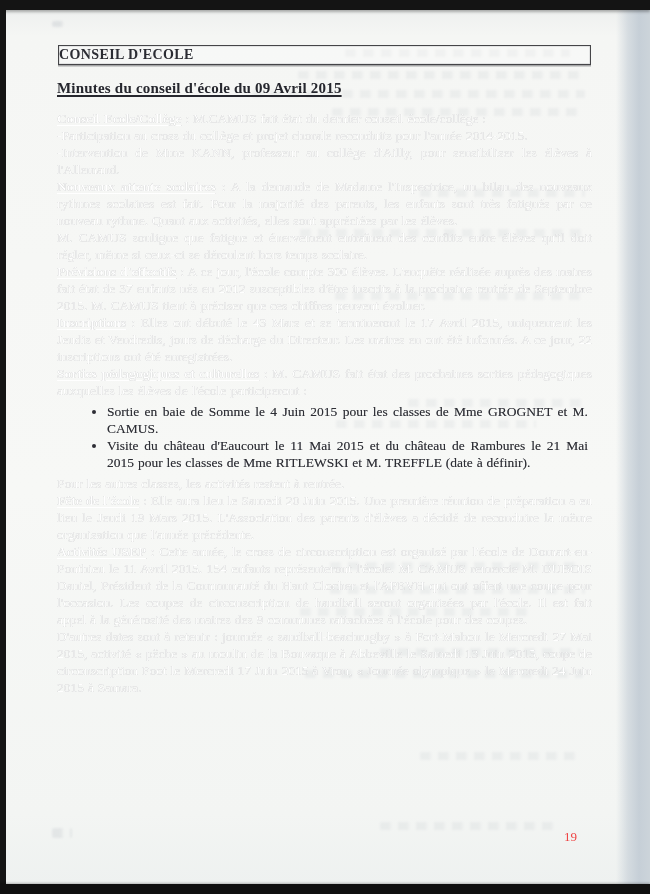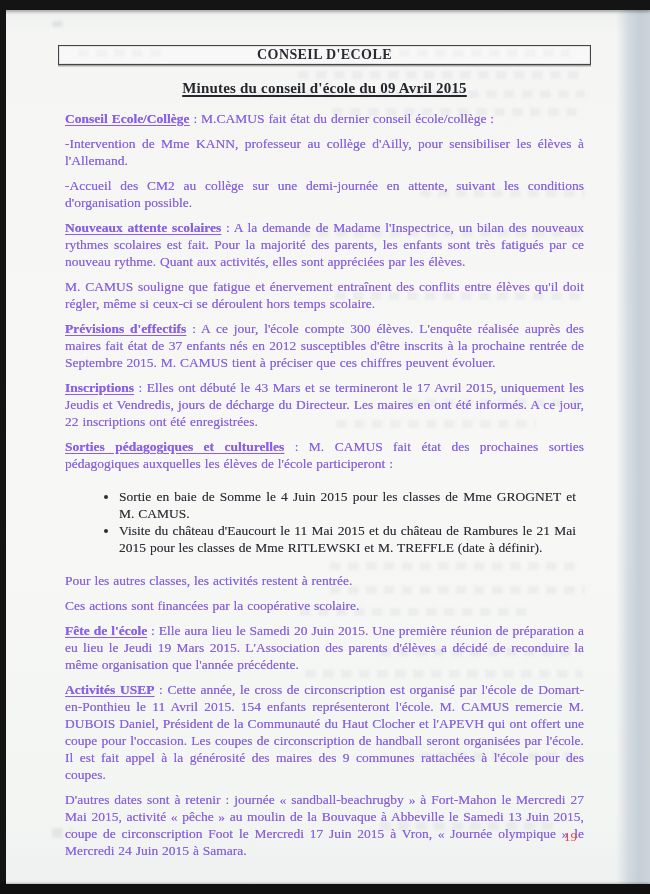--- a/index.html
+++ b/index.html
@@ -20,46 +20,46 @@
   }
   .edge-top{position:absolute;left:0;top:0;width:650px;height:10px;background:#141414;box-shadow:0 2px 3px rgba(0,0,0,.30);}
   .edge-left{position:absolute;left:0;top:0;width:6px;height:894px;background:#141414;}
   .edge-bottom{position:absolute;left:0;top:884px;width:650px;height:10px;background:#101010;box-shadow:0 -1px 2px rgba(0,0,0,.25);}
 
   
   .header-box{
     position:absolute;left:58px;top:45px;width:531px;height:18px;
     border:1px solid #454548;
     box-shadow:0 1.5px 0 rgba(70,70,75,.45), inset 0 0 0 .5px rgba(90,90,95,.25);
-    display:flex;align-items:center;justify-content:center;
+    display:flex;align-items:center;justify-content:flex-start;
     background:rgba(255,255,255,.25);
   }
   .header-box span{
     font-weight:bold;font-size:14px;letter-spacing:.4px;color:#2b2c33;
   }
 
   
   .doc-body{
     position:absolute;left:57px;top:80px;width:535px;
   }
   .doc-title{
-    margin:0 0 13px 0;text-align:center;
+    margin:0 0 13px 0;
     font-size:15px;font-weight:bold;
     text-decoration:underline;text-underline-offset:2px;text-decoration-thickness:1.5px;
     color:#26272e;letter-spacing:.2px;
   }
   .para{
-    margin:8px;text-align:justify;
-    font-size:13.5px;line-height:17px;color:#8b5cf6;
+    margin:0;text-align:justify;
+    font-size:13.5px;line-height:17px;color:#ffffff;
     word-spacing:.5px;
     text-shadow:0 0 .4px rgba(45,46,53,.45);
   }
   .shead{font-weight:bold;text-decoration:underline;text-underline-offset:2px;}
   .bullets{
-    margin:16px;padding:0 0 0 46px;list-style:disc outside;
+    margin:4px;padding:0 0 0 46px;list-style:disc outside;
   }
   .bullets li{
     margin:0;text-align:justify;
     font-size:13.5px;line-height:17px;color:#2d2e35;word-spacing:.5px;
     text-shadow:0 0 .4px rgba(45,46,53,.45);
   }
   .page-number{
     position:absolute;left:564px;top:829px;
     font-size:13px;color:#ef4444;
   }
@@ -120,39 +120,38 @@
 <div class="ghost g18"></div>
 
 <div class="header-box">
   <span>CONSEIL D'ECOLE</span>
 </div>
 
 <div class="doc-body">
   <h1 class="doc-title">Minutes du conseil d'école du 09 Avril 2015</h1>
 
   <p class="para"><span class="shead">Conseil Ecole/Collège</span><span> : M.CAMUS fait état du dernier conseil école/collège :</span></p>
+  <p class="para"><span>-Participation au cross du collège et projet chorale reconduits pour l'année 2014-2015.</span></p>
   <p class="para"><span>-Intervention de Mme KANN, professeur au collège d'Ailly, pour sensibiliser les élèves à l'Allemand.</span></p>
-  <p class="para"><span>-Accueil des CM2 au collège sur une demi-journée en attente, suivant les conditions d'organisation possible.</span></p>
 
   <p class="para"><span class="shead">Nouveaux attente scolaires</span><span> : A la demande de Madame l'Inspectrice, un bilan des nouveaux rythmes scolaires est fait. Pour la majorité des parents, les enfants sont très fatigués par ce nouveau rythme. Quant aux activités, elles sont appréciées par les élèves.</span></p>
   <p class="para"><span>M. CAMUS souligne que fatigue et énervement entraînent des conflits entre élèves qu'il doit régler, même si ceux-ci se déroulent hors temps scolaire.</span></p>
 
   <p class="para"><span class="shead">Prévisions d'effectifs</span><span> : A ce jour, l'école compte 300 élèves. L'enquête réalisée auprès des maires fait état de 37 enfants nés en 2012 susceptibles d'être inscrits à la prochaine rentrée de Septembre 2015. M. CAMUS tient à préciser que ces chiffres peuvent évoluer.</span></p>
 
   <p class="para"><span class="shead">Inscriptions</span><span> : Elles ont débuté le 43 Mars et se termineront le 17 Avril 2015, uniquement les Jeudis et Vendredis, jours de décharge du Directeur. Les maires en ont été informés. A ce jour, 22 inscriptions ont été enregistrées.</span></p>
 
   <p class="para"><span class="shead">Sorties pédagogiques et culturelles</span><span> : M. CAMUS fait état des prochaines sorties pédagogiques auxquelles les élèves de l'école participeront :</span></p>
 
   <ul class="bullets">
     <li>Sortie en baie de Somme le 4 Juin 2015 pour les classes de Mme GROGNET et M. CAMUS.</li>
     <li>Visite du château d'Eaucourt le 11 Mai 2015 et du château de Rambures le 21 Mai 2015 pour les classes de Mme RITLEWSKI et M. TREFFLE (date à définir).</li>
   </ul>
 
   <p class="para"><span>Pour les autres classes, les activités restent à rentrée.</span></p>
-  <p class="para"><span>Ces actions sont financées par la coopérative scolaire.</span></p>
 
   <p class="para"><span class="shead">Fête de l'école</span><span> : Elle aura lieu le Samedi 20 Juin 2015. Une première réunion de préparation a eu lieu le Jeudi 19 Mars 2015. L'Association des parents d'élèves a décidé de reconduire la même organisation que l'année précédente.</span></p>
 
   <p class="para"><span class="shead">Activités USEP</span><span> : Cette année, le cross de circonscription est organisé par l'école de Domart-en-Ponthieu le 11 Avril 2015. 154 enfants représenteront l'école. M. CAMUS remercie M. DUBOIS Daniel, Président de la Communauté du Haut Clocher et l'APEVH qui ont offert une coupe pour l'occasion. Les coupes de circonscription de handball seront organisées par l'école. Il est fait appel à la générosité des maires des 9 communes rattachées à l'école pour des coupes.</span></p>
   <p class="para"><span>D'autres dates sont à retenir : journée « sandball-beachrugby » à Fort-Mahon le Mercredi 27 Mai 2015, activité « pêche » au moulin de la Bouvaque à Abbeville le Samedi 13 Juin 2015, coupe de circonscription Foot le Mercredi 17 Juin 2015 à Vron, « Journée olympique » le Mercredi 24 Juin 2015 à Samara.</span></p>
 </div>
 
 <div class="page-number">19</div>
 
 </body></html>

